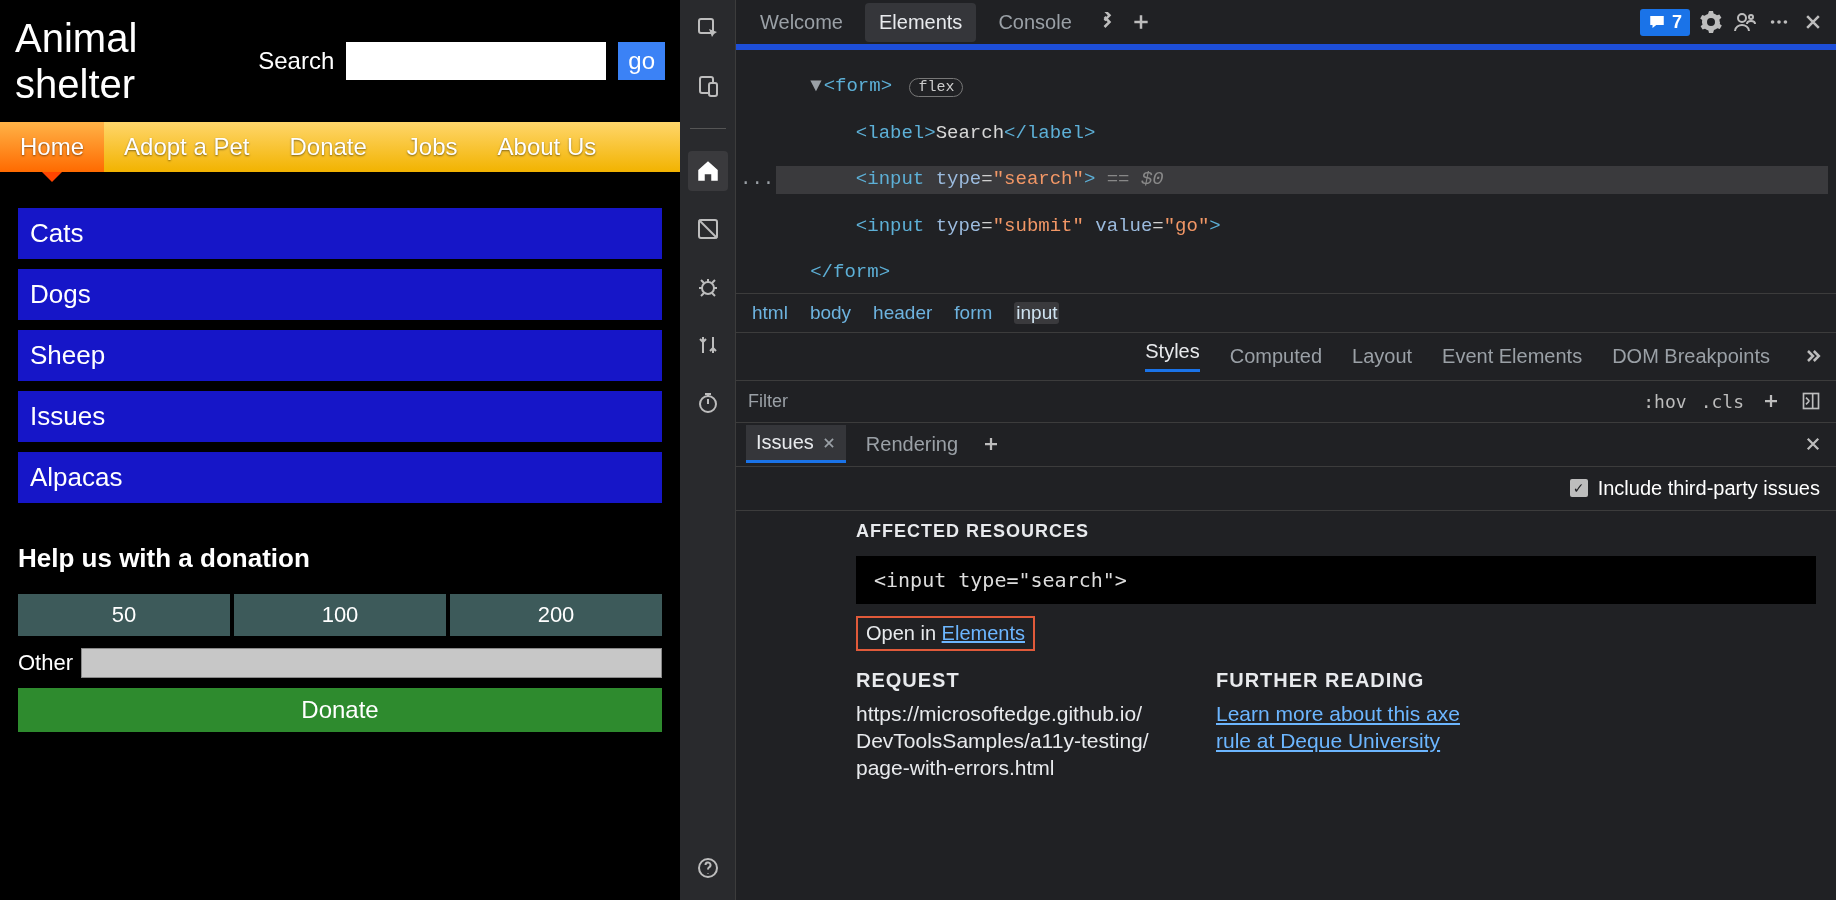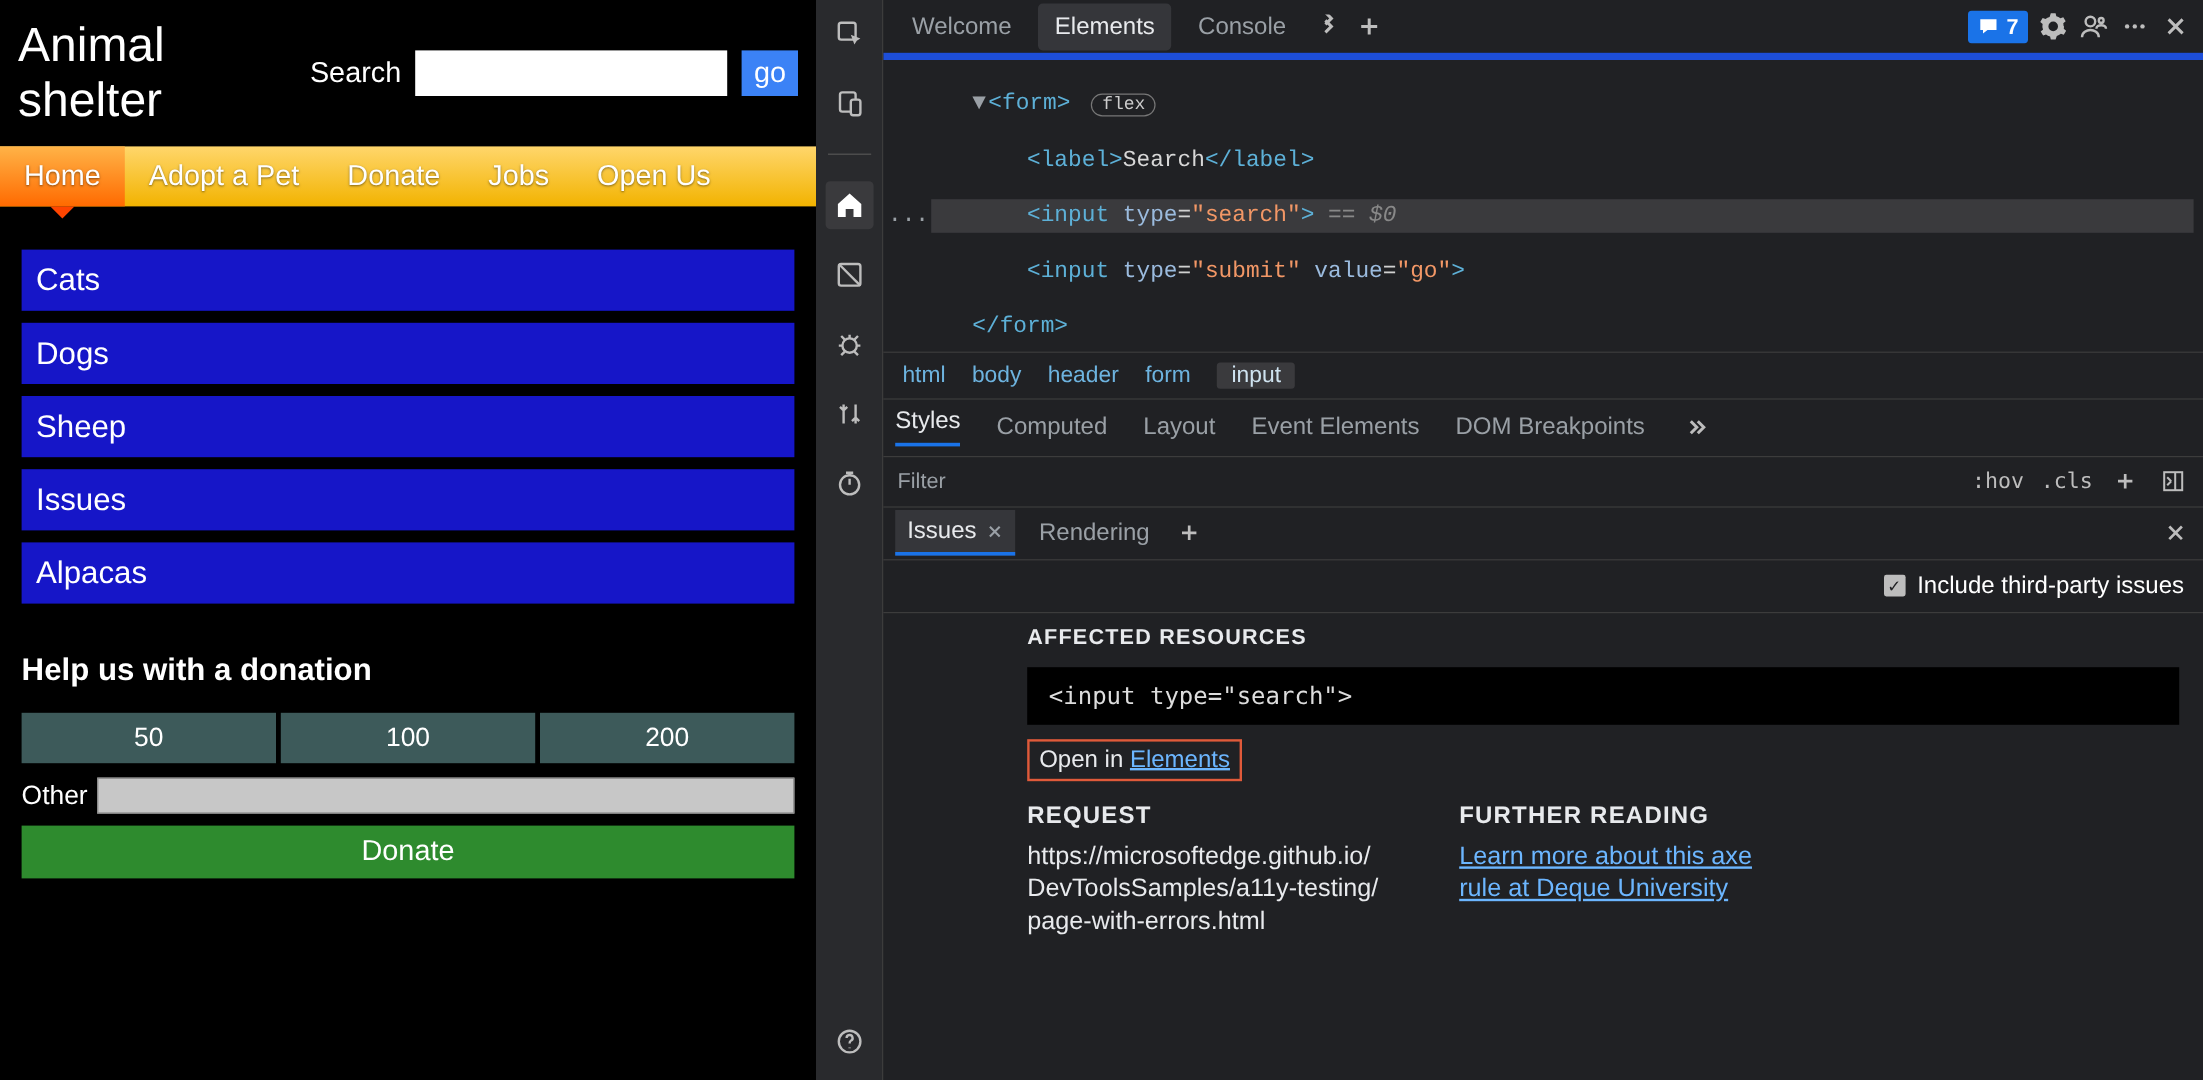--- a/index.html
+++ b/index.html
@@ -55,23 +55,23 @@
   .dom-panel .sel::before { content:"..."; position:absolute; left:-36px; color:#9aa0a6; }
   .tag { color:#5db0d7; }
   .attr { color:#9bbbde; }
   .val { color:#f29766; }
   .txt { color:#d7d7d7; }
   .flex-pill { border:1px solid #777; border-radius:10px; padding:0 8px; font-size:15px; color:#ccc; margin-left:6px; }
   .eq { color:#888; font-style:italic; }
   .arrow-tri { color:#9aa0a6; margin-right:2px; }
 
   .breadcrumb { display:flex; gap:22px; padding:8px 16px; border-top:1px solid #3c3c3c; border-bottom:1px solid #3c3c3c; font-size:19px; color:#6db3df; }
-  .breadcrumb .sel { background:#3a3a3d; color:#cfe3f0; padding:0 12px; border-radius:3px; }
-
-  .styles-bar { display:flex; align-items:center; padding:0 10px; height:48px; font-size:20px; gap:30px; border-bottom:1px solid #3c3c3c; }
+  .breadcrumb .sel { background:#3a3a3d; color:#cfe3f0; padding:0 2px; border-radius:3px; }
+
+  .styles-bar { display:flex; align-items:center; padding:0 10px; height:48px; font-size:20px; gap:30px; border-bottom:1px solid #3c3c3c;justify-content:flex-end; }
   .styles-bar .stab { color:#9aa0a6; cursor:pointer; }
   .styles-bar .stab.active { color:#e8eaed; border-bottom:3px solid #1a73e8; padding-bottom:6px; }
 
   .filter-row { display:flex; align-items:center; padding:0 12px; height:42px; border-bottom:1px solid #3c3c3c; font-size:18px; color:#9aa0a6; gap:14px; }
   .filter-row .filter-text { flex:1; }
   .filter-row .mono { font-family: Consolas, monospace; color:#bdbdbd; }
 
   .drawer-tabs { display:flex; align-items:center; padding:0 10px; height:44px; font-size:20px; gap:10px; border-bottom:1px solid #3c3c3c; }
   .drawer-tabs .dtab { color:#9aa0a6; padding:6px 10px; display:flex; align-items:center; gap:8px; }
   .drawer-tabs .dtab.active { background:#35363a; color:#e8eaed; border-bottom:3px solid #1a73e8; }
@@ -101,21 +101,21 @@
       <span class="search-label">Search</span>
       <input class="search-input" style="">
       <button class="go-btn">go</button>
     </div>
   </div>
   <div class="navbar">
     <div class="nav-item active">Home</div>
     <div class="nav-item">Adopt a Pet</div>
     <div class="nav-item">Donate</div>
     <div class="nav-item">Jobs</div>
-    <div class="nav-item">Open Us</div>
+    <div class="nav-item">About Us</div>
   </div>
   <div class="content">
     <div class="animal-list">
       <div class="animal-item">Cats</div>
       <div class="animal-item">Dogs</div>
       <div class="animal-item">Sheep</div>
       <div class="animal-item">Issues</div>
       <div class="animal-item">Alpacas</div>
     </div>
     <div class="donation">

